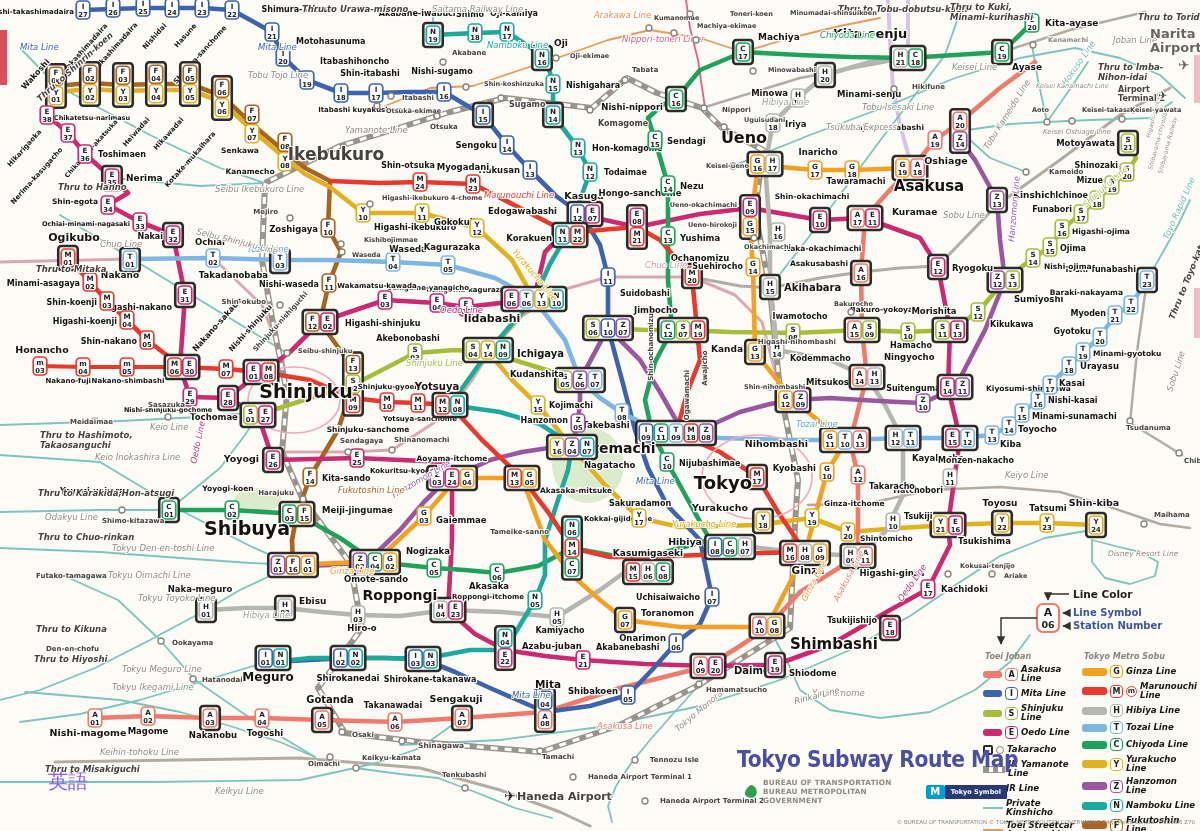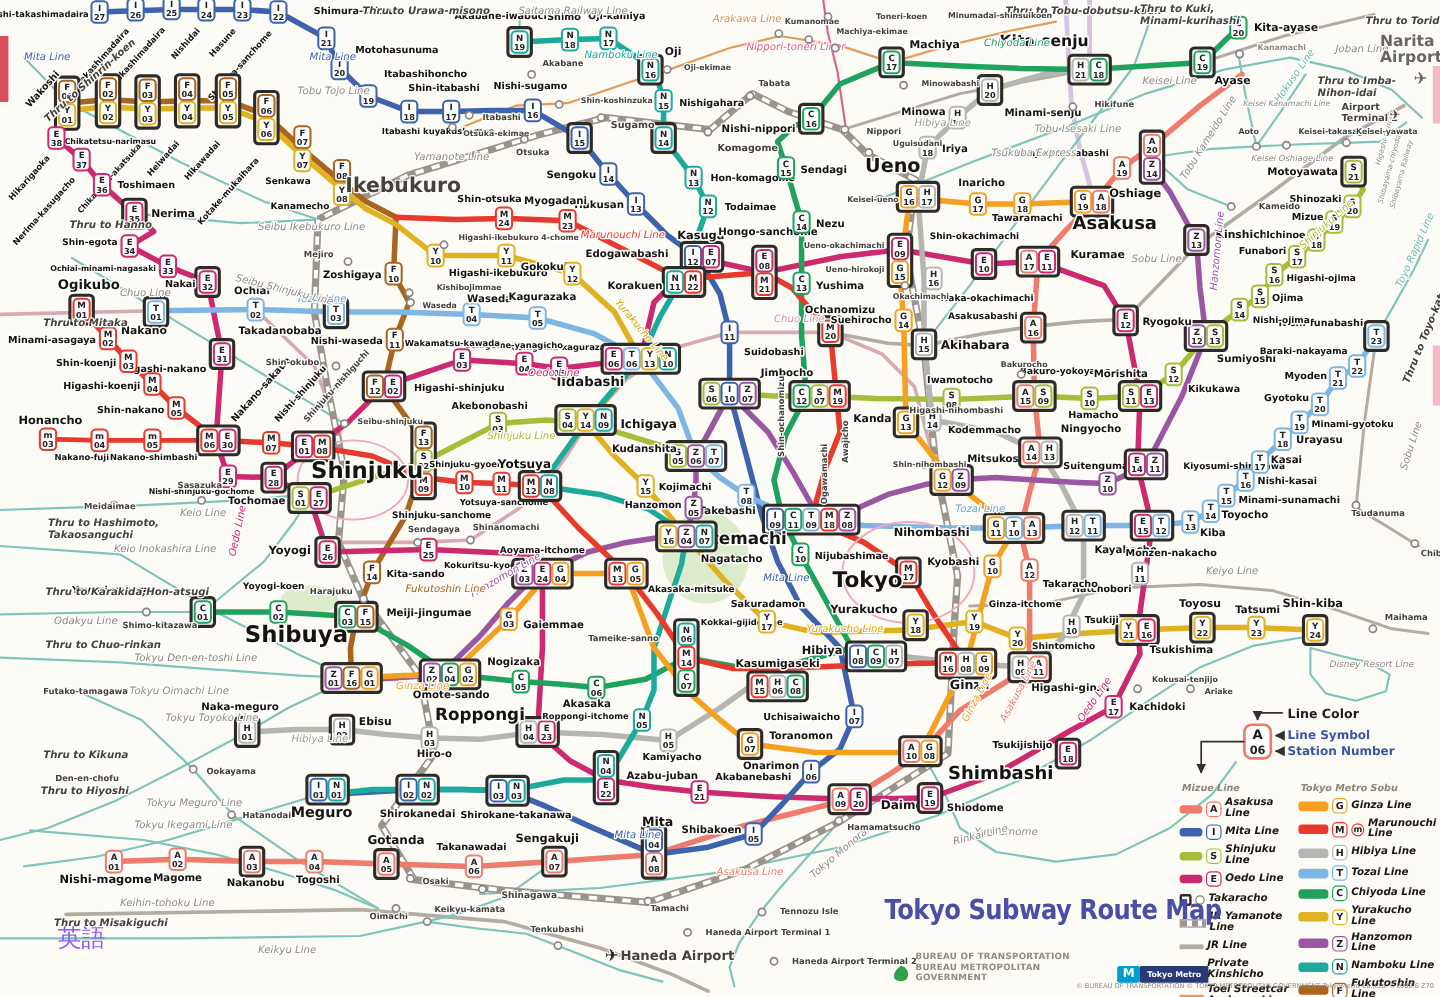--- a/index.html
+++ b/index.html
@@ -32,21 +32,21 @@
   .lg-junc-circle{width:8px;height:8px;border:1.6px solid #8A857C;border-radius:50%;background:#fff;flex:none;box-sizing:border-box;}
   .lg-misc.yamanote{height:5px;background:repeating-linear-gradient(90deg,#9A948A 0 5px,#fff 5px 9px);border:1px solid #9A948A;}
   .lg-misc.jr{height:4px;background:#B2ACA2;}
   .lg-misc.private{height:2.5px;background:#7CC5BC;}
   .lg-misc.arakawa{height:2.5px;background:#E59A58;}
 
   
   .titleblock{position:absolute;left:737px;top:746px;width:270px;}
   .tb-title{font-size:23px;font-weight:bold;color:#4A4FA5;white-space:nowrap;
             transform:scaleX(0.88);transform-origin:left center;letter-spacing:-0.5px;}
-  .tb-sub{display:flex;align-items:flex-end;gap:5px;margin-top:20px;margin-left:6px;}
+  .tb-sub{display:flex;align-items:center;gap:5px;margin-top:6px;margin-left:6px;}
   .leaf{flex:none;width:15px;height:15px;}
   .tb-bureau{font-size:7.3px;color:#8F8A82;font-weight:bold;line-height:1.25;letter-spacing:0.2px;}
   .metro-logo{display:flex;margin-left:10px;flex:none;}
   .metro-m{width:19px;height:14px;background:#009CD5;color:#fff;font-weight:bold;font-size:10px;
            text-align:center;line-height:14px;border-radius:2px;}
   .metro-text{background:#273A77;color:#fff;font-size:6.5px;font-weight:bold;padding:0 6px;
               line-height:14px;border-radius:1px;white-space:nowrap;}
 
   .lang{position:absolute;left:48px;top:768px;font-size:20px;font-weight:normal;color:#8b5cf6;}
   .copyright{position:absolute;left:700px;top:819px;width:495px;font-size:5.5px;color:#8F8A82;text-align:right;}
@@ -1913,21 +1913,21 @@
       <polyline points="86,10 65,10 65,16" fill="none" stroke="#33302B" stroke-width="1.4" marker-end="url(#ah)"></polyline>
       <text x="90" y="14" class="smp-black">Line Color</text>
       <line x1="86" y1="29" x2="80" y2="29" stroke="#33302B" stroke-width="1.4" marker-end="url(#ah)"></line>
       <text x="90" y="32" class="smp-blue">Line Symbol</text>
       <line x1="86" y1="42" x2="80" y2="42" stroke="#33302B" stroke-width="1.4" marker-end="url(#ah)"></line>
       <text x="90" y="45" class="smp-blue">Station Number</text>
       <polyline points="54,34 18,34 18,60" fill="none" stroke="#33302B" stroke-width="1.4" marker-end="url(#ah)"></polyline>
     </svg>
     <div class="lg-cols">
       <div class="lg-col">
-        <div class="lg-colhead">Mizue Line</div>
+        <div class="lg-colhead">Toei Joban</div>
         <div>
             <div class="lg-item">
               <span class="lg-bar" style="background: rgb(238, 123, 108);"></span>
               <span class="lg-badge" style="border-color: rgb(238, 123, 108);">A</span>
               <span class="lg-name">Asakusa Line</span>
             </div>
             <div class="lg-item">
               <span class="lg-bar" style="background: rgb(62, 99, 174);"></span>
               <span class="lg-badge" style="border-color: rgb(62, 99, 174);">I</span>
               <span class="lg-name">Mita Line</span>
@@ -2024,20 +2024,20 @@
     <div class="tb-sub">
       <svg class="leaf" viewBox="0 0 16 16">
         <path d="M8 1 C3.5 4.5 1 8.5 2.5 12 C4.5 15 10 15.5 13 13 C15.8 10.2 15 5 11.5 2.2 C10.4 1.4 9 1 8 1 Z" fill="#2FA04B"></path>
       </svg>
       <span class="tb-bureau">
         <span>BUREAU OF TRANSPORTATION</span><br>
         <span>BUREAU METROPOLITAN GOVERNMENT</span>
       </span>
       <span class="metro-logo">
         <span class="metro-m">M</span>
-        <span class="metro-text">Tokyo Metro</span>
+        <span class="metro-text">Tokyo Symbol</span>
       </span>
     </div>
   </div>
 
   <div class="lang">英語</div>
   <div class="copyright">© BUREAU OF TRANSPORTATION © TOKYO METROPOLITAN GOVERNMENT    TokyoMetro Co.,Ltd.   ©2008.6   Z70</div>
 </div>
 
 </body></html>

